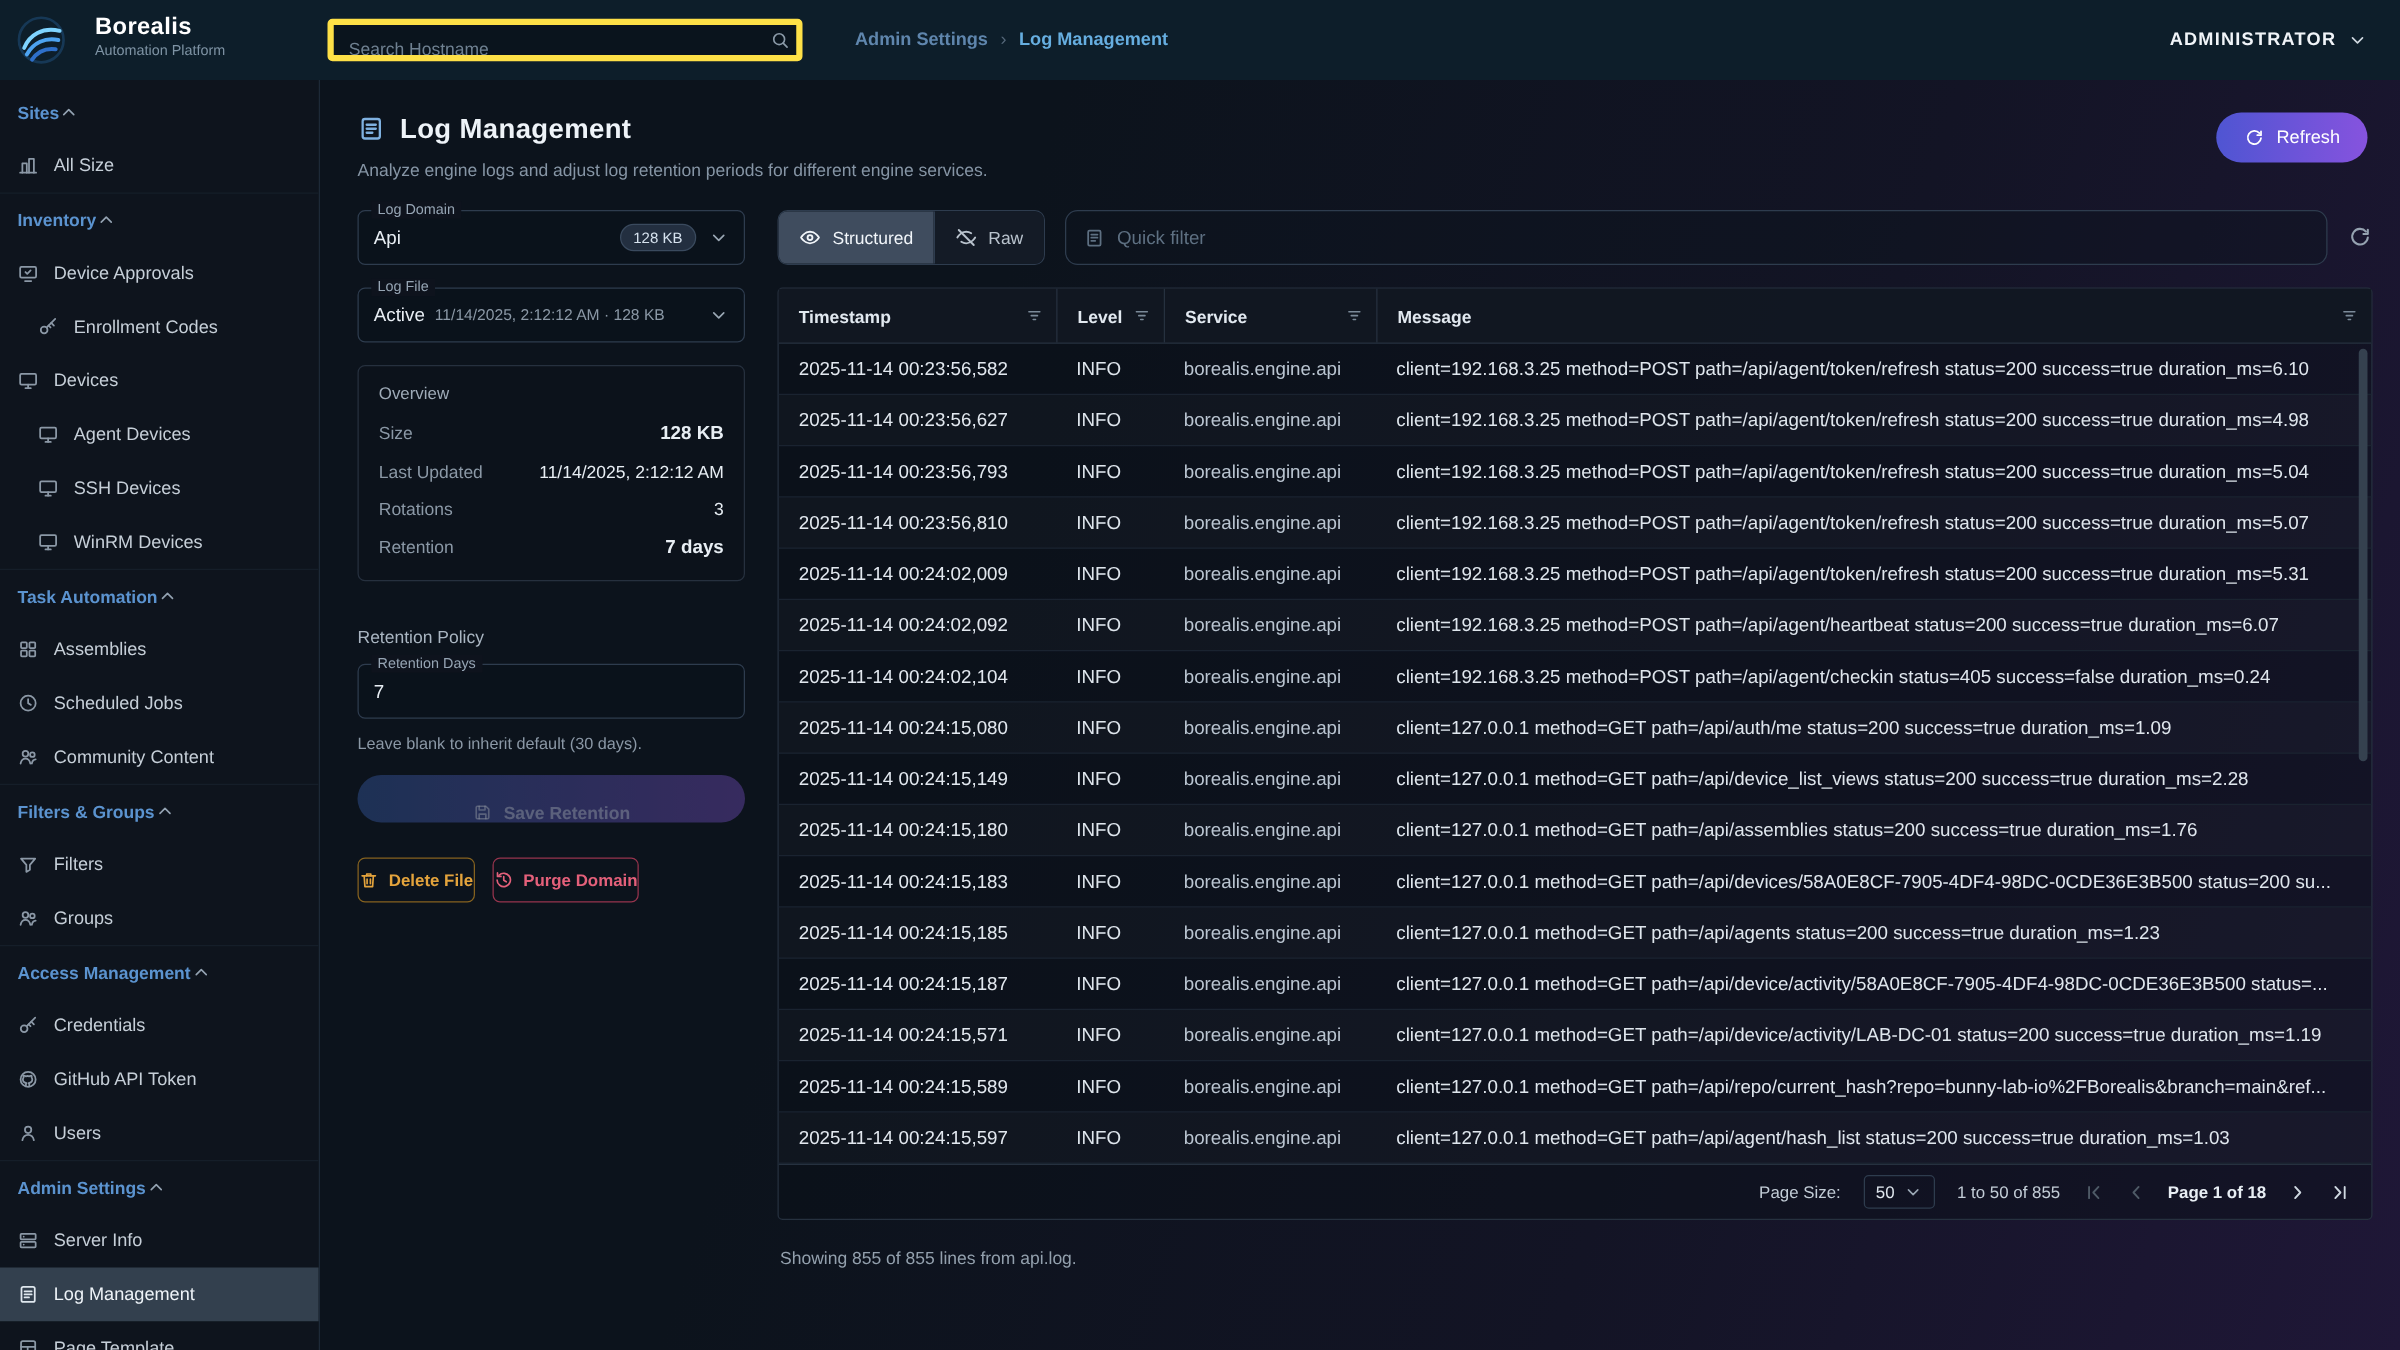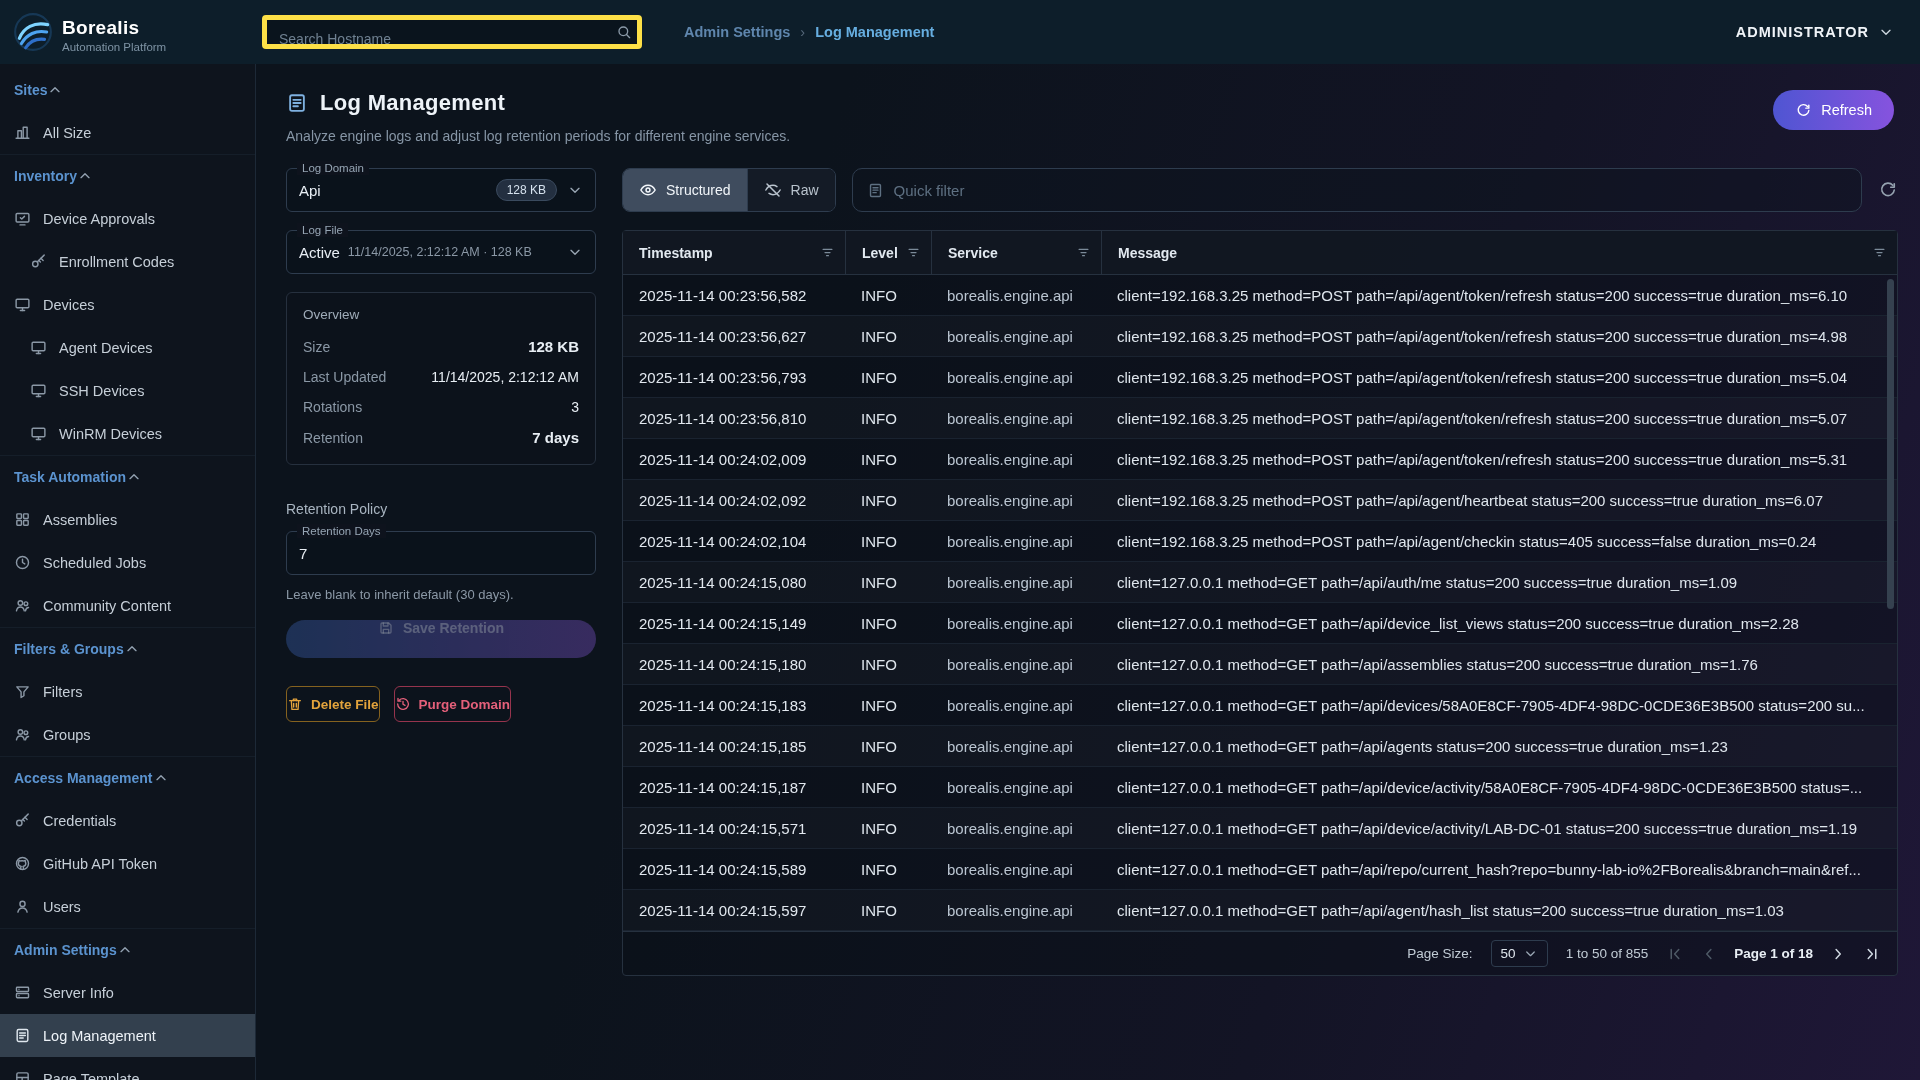--- a/index.html
+++ b/index.html
@@ -5,21 +5,21 @@
   *{margin:0;padding:0;box-sizing:border-box}
   html,body{width:1920px;height:1080px;overflow:hidden;background:#0a0f17;
     font-family:"Liberation Sans","DejaVu Sans",sans-serif;color:#dbe3ea}
   .ic{display:inline-flex;width:18px;height:18px;flex:none;align-items:center;justify-content:center}
   .ic svg{width:100%;height:100%}
   .ic15{width:15px;height:15px}.ic16{width:16px;height:16px}.ic17{width:17px;height:17px}
   .ic20{width:20px;height:20px}.ic22{width:22px;height:22px}
 
   
   .topbar{height:64px;background:#0d1e2a;display:flex;align-items:center;padding:0 26px 0 12px;position:relative;z-index:3}
-  .brand{width:244px;display:flex;align-items:flex-end;gap:8px;flex:none}
+  .brand{width:244px;display:flex;align-items:flex-start;gap:22px;flex:none}
   .logo{width:42px;height:42px}
   .brand-text{display:flex;flex-direction:column}
   .brand-name{font-size:19px;font-weight:bold;color:#ffffff;letter-spacing:.3px}
   .brand-tag{font-size:11.5px;color:#7e93a4;margin-top:2px}
   .search-wrap{position:relative;width:380px;height:34px;margin-left:6px;flex:none}
   .search-input{width:100%;height:100%;background:#0a141d;border:5px solid #fde047;border-radius:4px;
     color:#cfd8e0;padding:14px 36px 0 12px;font-size:14px;outline:none;font-family:inherit}
   .search-input::placeholder{color:#6f8191}
   .search-ic{position:absolute;right:10px;top:9px;color:#8b9aa8}
   .breadcrumb{margin-left:42px;display:flex;align-items:center;gap:10px;font-size:14.5px;font-weight:bold}
@@ -76,21 +76,21 @@
   .ov-row{display:flex;justify-content:space-between;align-items:baseline;margin-top:14px;font-size:14px}
   .ov-label{color:#8b98a6}
   .ov-value{color:#e8eef4;text-align:right}
   .ov-value.strong{font-weight:bold;font-size:15px}
   .ret-title{font-size:14px;color:#a9b5c1;margin:10px 0 14px}
   .ret-input{width:100%;height:100%;background:transparent;border:none;outline:none;color:#e8eef4;
     font-size:15px;font-family:inherit}
   .hint{font-size:13px;color:#8b98a6;margin-top:-6px}
   .save-btn{margin-top:18px;height:38px;border-radius:19px;width:100%;border:none;
     background:linear-gradient(90deg,#2c4a84,#5b3f96);opacity:.55;color:rgba(230,236,255,.55);
-    font-weight:bold;font-size:14px;display:flex;align-items:flex-start;justify-content:center;gap:9px;
+    font-weight:bold;font-size:14px;display:flex;align-items:flex-end;justify-content:center;gap:9px;
     font-family:inherit;cursor:default}
   .danger-row{margin-top:28px;display:flex;gap:14px}
   .btn-outline{height:36px;border-radius:6px;padding:0 0;display:flex;align-items:center;gap:8px;
     font-size:13.5px;font-weight:bold;background:transparent;cursor:pointer;font-family:inherit}
   .btn-delete{border:1px solid #85621f;color:#e3a33c}
   .btn-purge{border:1px solid #96344d;color:#e4607a}
 
   
   .log-view{flex:1;display:flex;flex-direction:column;min-width:0}
   .controls{display:flex;align-items:center;margin-bottom:18px}
@@ -736,16 +736,17 @@
                     <svg viewBox="0 0 24 24" fill="none" stroke="currentColor" stroke-width="2" stroke-linecap="round" stroke-linejoin="round">
                       <path d="M17 6v12"></path>
                       <path d="M7 6l5.5 6L7 18"></path>
                     </svg>
                   </span>
               </button>
             </div>
           </div>
         </div>
 
+        <div class="footer-note">Showing 855 of 855 lines from api.log.</div>
       </div>
     </div>
   </main>
 </div>
 
 </body></html>

